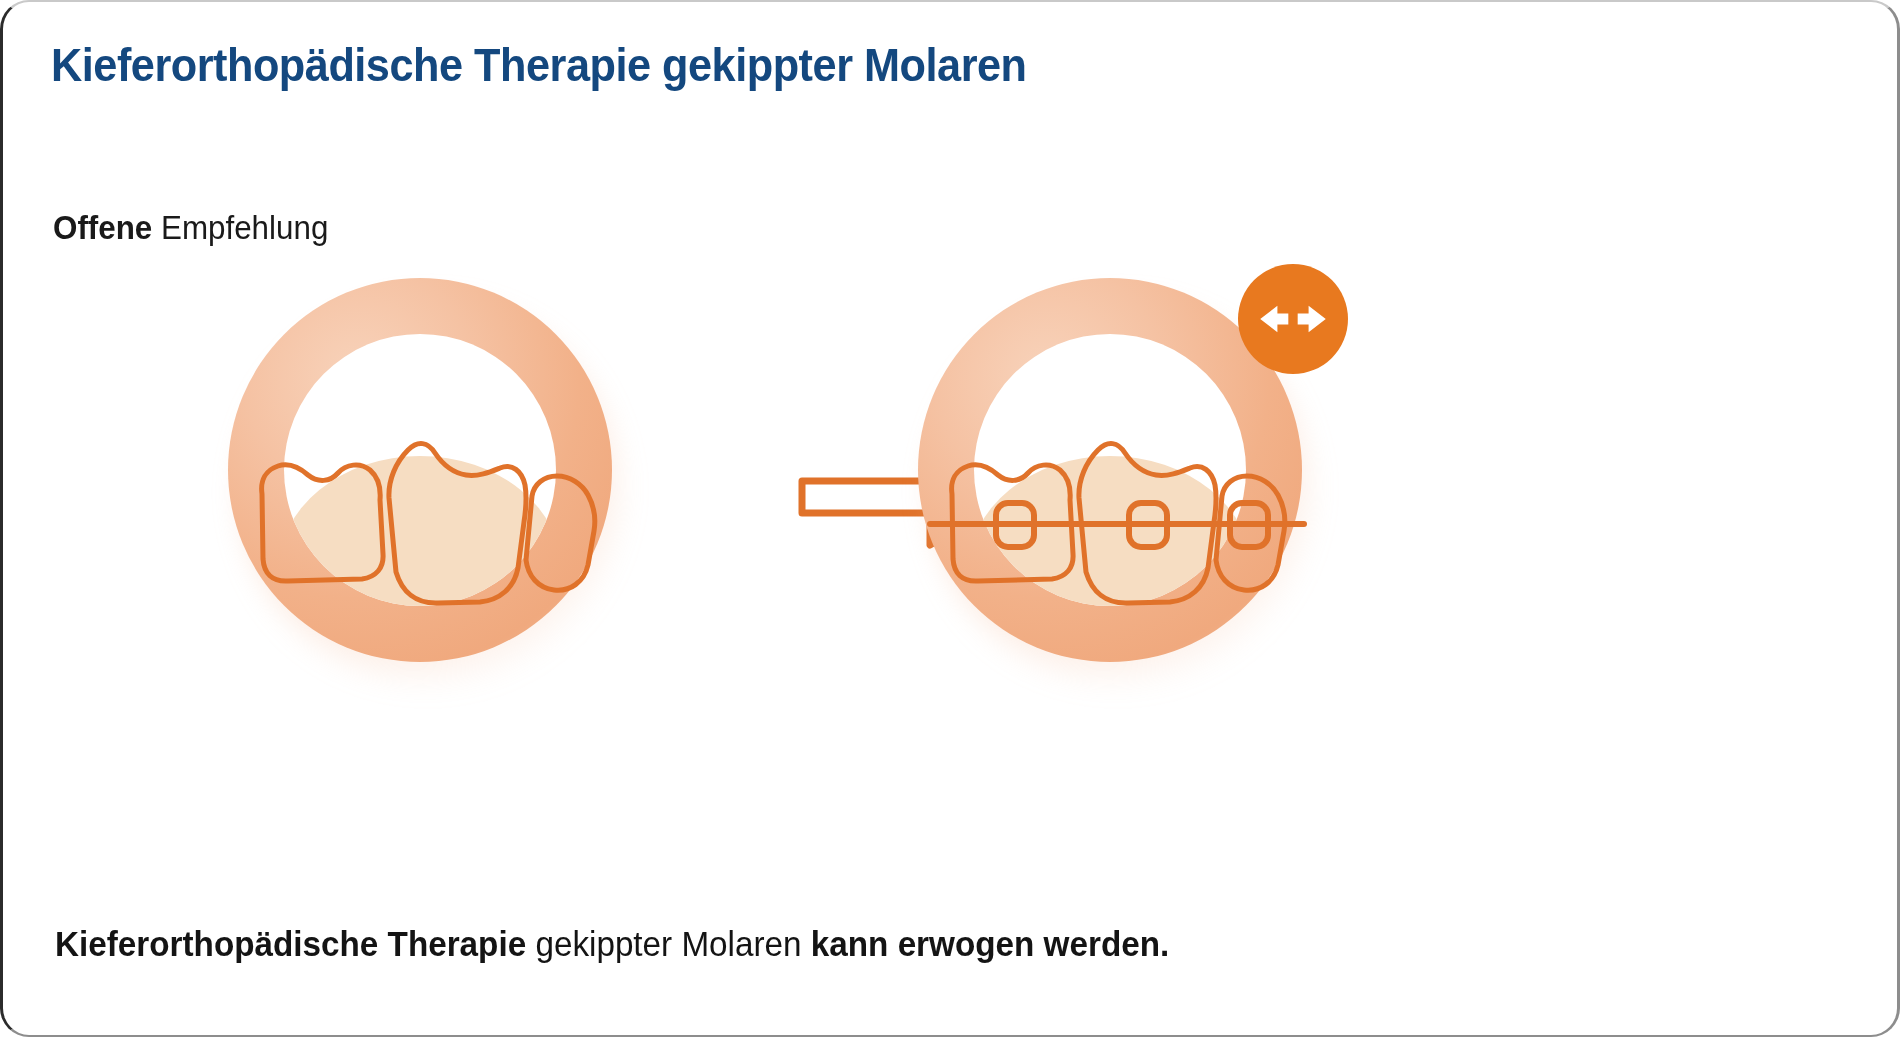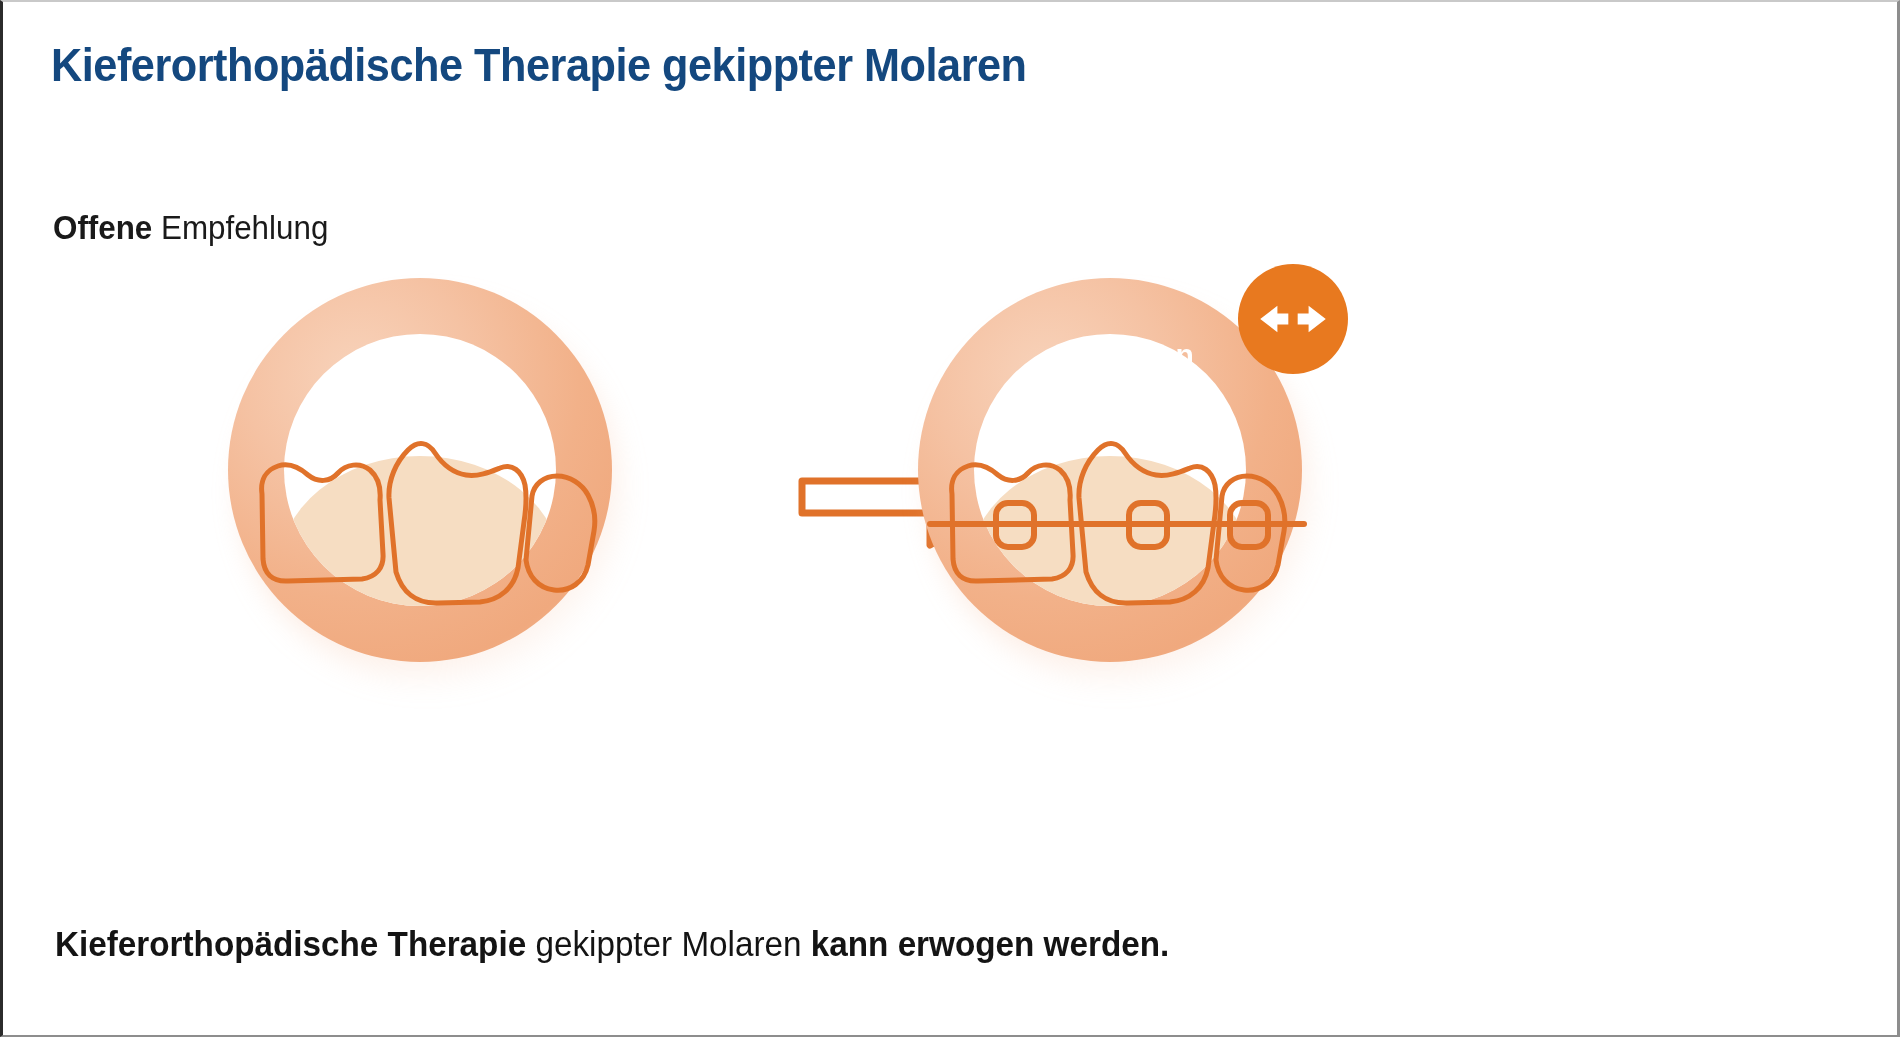--- a/index.html
+++ b/index.html
@@ -16,20 +16,21 @@
     position: relative;
     width: 1900px;
     height: 1037px;
     background: #ffffff;
     box-sizing: border-box;
     border-left: 3px solid #2b2b2b;
     border-right: 3px solid #8d8d8d;
     border-top: 2px solid #c9c9c9;
     border-bottom: 2px solid #8d8d8d;
     overflow: hidden;
+    border-radius: 29px;
   }
 
   
   .slide-title {
     position: absolute;
     left: 48px;
     top: 36px;
     font-size: 46px;
     font-weight: bold;
     letter-spacing: -0.5px;
@@ -253,21 +254,20 @@
       </svg>
     </div>
 
     <div class="figure after">
       <div class="donut-shadow"></div>
       <div class="donut-ring"></div>
       <div class="donut-hole">
         <div class="gum"></div>
       </div>
 
-      <div class="ring-label">Offen</div>
 
       <svg class="teeth-svg" viewBox="0 0 400 260">
         <g fill="none" stroke="#e0722a" stroke-width="5" stroke-linecap="round" stroke-linejoin="round">
 
           <path d="M36,122
                    C34,108 40,98 52,94
                    C64,90 74,96 82,103
                    C92,111 104,110 112,101
                    C120,92 134,90 144,98
                    C152,105 155,116 154,128

